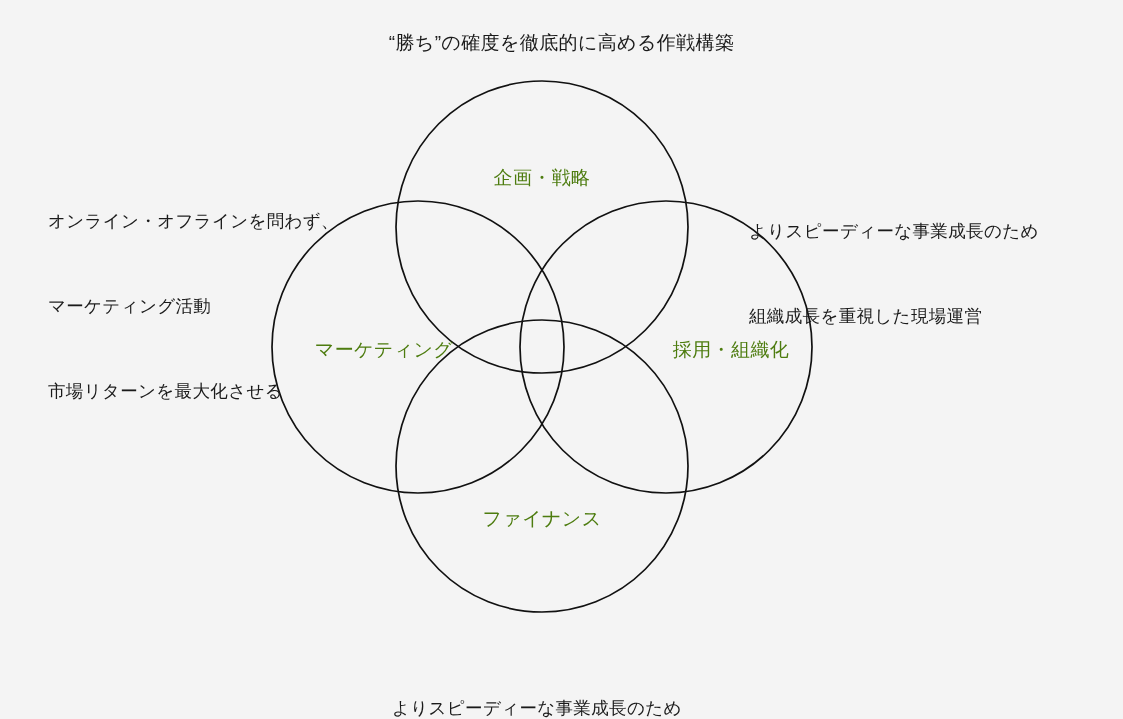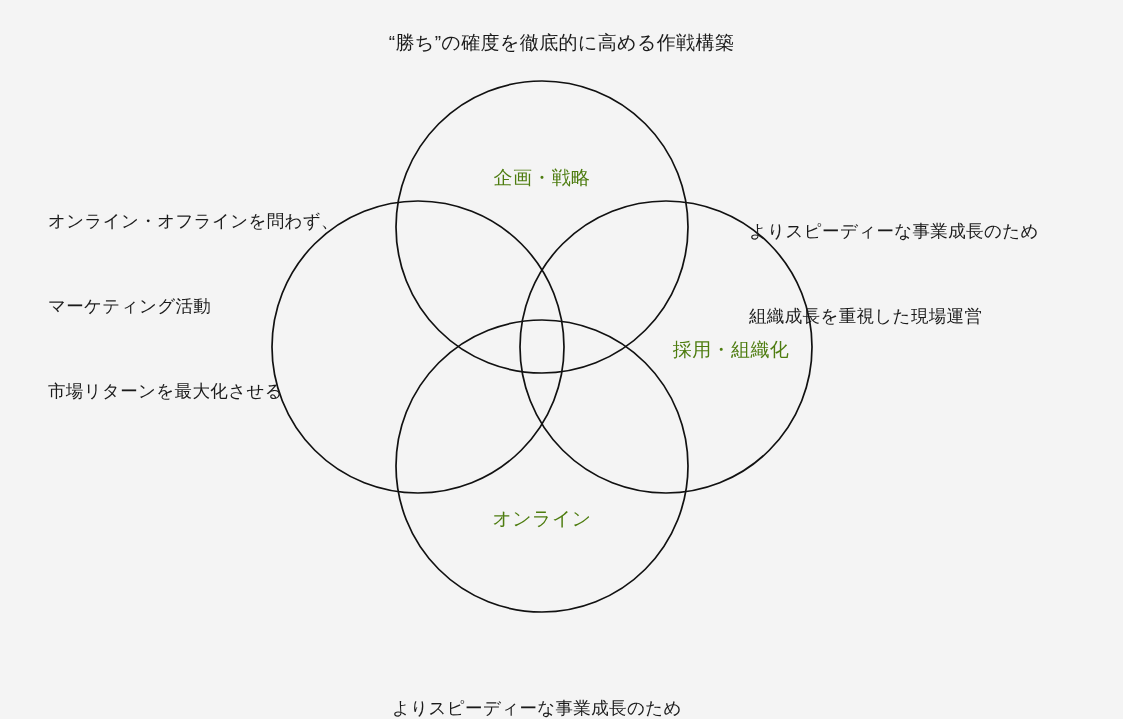--- a/index.html
+++ b/index.html
@@ -87,24 +87,25 @@
     <circle cx="542" cy="227" r="146" fill="none" stroke="#111111" stroke-width="1.7"></circle>
     <circle cx="418" cy="347" r="146" fill="none" stroke="#111111" stroke-width="1.7"></circle>
     <circle cx="666" cy="347" r="146" fill="none" stroke="#111111" stroke-width="1.7"></circle>
     <circle cx="542" cy="466" r="146" fill="none" stroke="#111111" stroke-width="1.7"></circle>
   </svg>
 
   <div class="label" id="diagram-title">“勝ち”の確度を徹底的に高める作戦構築</div>
 
   <div class="label circle-label" id="label-kikaku">企画・戦略</div>
 
+  <div class="label circle-label" id="label-mkt">マーケティング</div>
 
   <div class="label circle-label" id="label-saiyo">採用・組織化</div>
 
-  <div class="label circle-label" id="label-finance">オンライン</div>
+  <div class="label circle-label" id="label-finance">ファイナンス</div>
 
   <div class="label annotation" id="annotation-left">
     <span class="line">オンライン・オフラインを問わず、</span>
     <span class="line">マーケティング活動</span>
     <span class="line">市場リターンを最大化させる</span>
   </div>
 
   <div class="label annotation" id="annotation-right">
     <span class="line">よりスピーディーな事業成長のため</span>
     <span class="line">組織成長を重視した現場運営</span>

